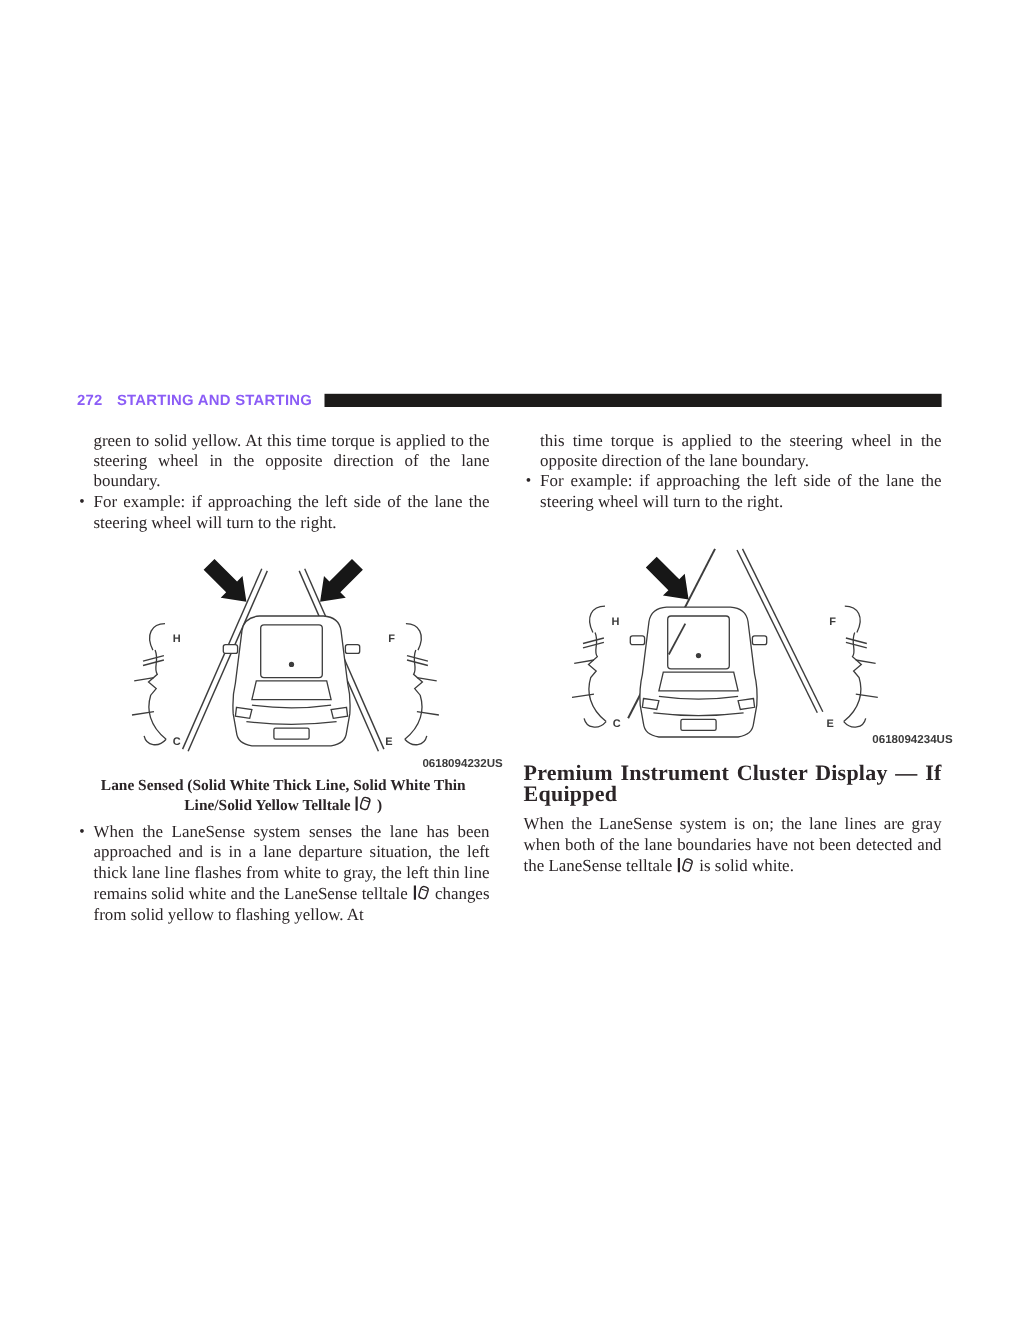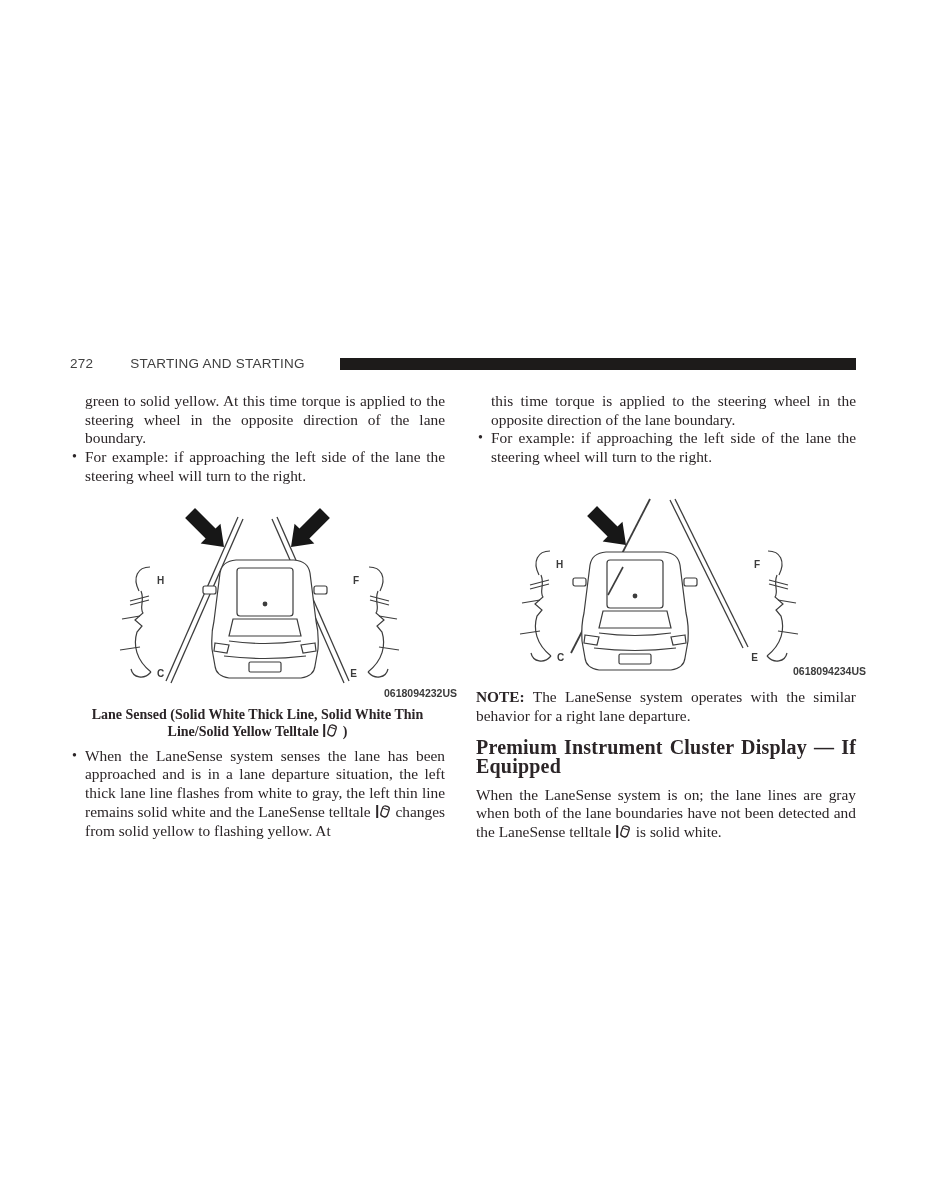--- a/index.html
+++ b/index.html
@@ -4,21 +4,21 @@
 <style>
   html,body{margin:0;padding:0;}
   body{
     width:927px;height:1200px;background:#ffffff;position:relative;overflow:hidden;
     font-family:"Liberation Serif","DejaVu Serif",serif;color:#2b2527;
     -webkit-font-smoothing:antialiased;
   }
   .content{position:absolute;left:70px;top:356px;width:786px;}
   
   .header{display:flex;align-items:center;font-family:"Liberation Sans","DejaVu Sans",sans-serif;
-          font-weight:normal;font-size:13.5px;color:#404040;letter-spacing:.25px;gap:24px;}
+          font-weight:bold;font-size:13.5px;color:#8b5cf6;letter-spacing:.25px;}
   .header .pagenum{margin-right:13px;}
   .header .bar{flex:1;height:12px;background:#1d1b1a;margin-left:11px;margin-top:1px;}
   
   .columns{display:flex;margin-top:11px;}
   .col-left{width:375px;}
   .col-gap{width:31px;flex:none;}
   .col-right{width:380px;}
   .body-text{font-size:15.4px;line-height:18.7px;text-align:justify;margin-top:10px;}
   .indented{padding-left:15px;}
   .bullet{position:relative;padding-left:15px;margin-top:0;}
@@ -190,24 +190,20 @@
           </g>
 
         <text class="lbl" x="64" y="87">H</text>
         <text class="lbl" x="65" y="180">C</text>
         <text class="lbl" x="268" y="87" text-anchor="end">F</text>
         <text class="lbl" x="266" y="180" text-anchor="end">E</text>
         <text class="figid" x="374" y="194" text-anchor="end">0618094234US</text>
       </svg>
 
 
-      <div class="note-para">
-        <span class="note-label">NOTE:</span>
-        <span>The LaneSense system operates with the similar behavior for a right lane departure.</span>
-      </div>
 
       <div class="sub-heading">Premium Instrument Cluster Display — If Equipped</div>
 
       <div class="para-after-heading">
         <span>When the LaneSense system is on; the lane lines are gray when both of the lane boundaries have not been detected and the LaneSense telltale</span>
         <span class="telltale"><svg width="17" height="15" viewBox="0 0 17 15">
               <path d="M2.2,1 L2.2,14" stroke="#2b2527" stroke-width="2"></path>
               <g transform="rotate(18 10 7.5)">
                 <rect x="6.6" y="2" width="6.8" height="10.8" rx="2.7" fill="none" stroke="#2b2527" stroke-width="1.3"></rect>
                 <path d="M7.4,5 L12.8,5" stroke="#2b2527" stroke-width="1"></path>

